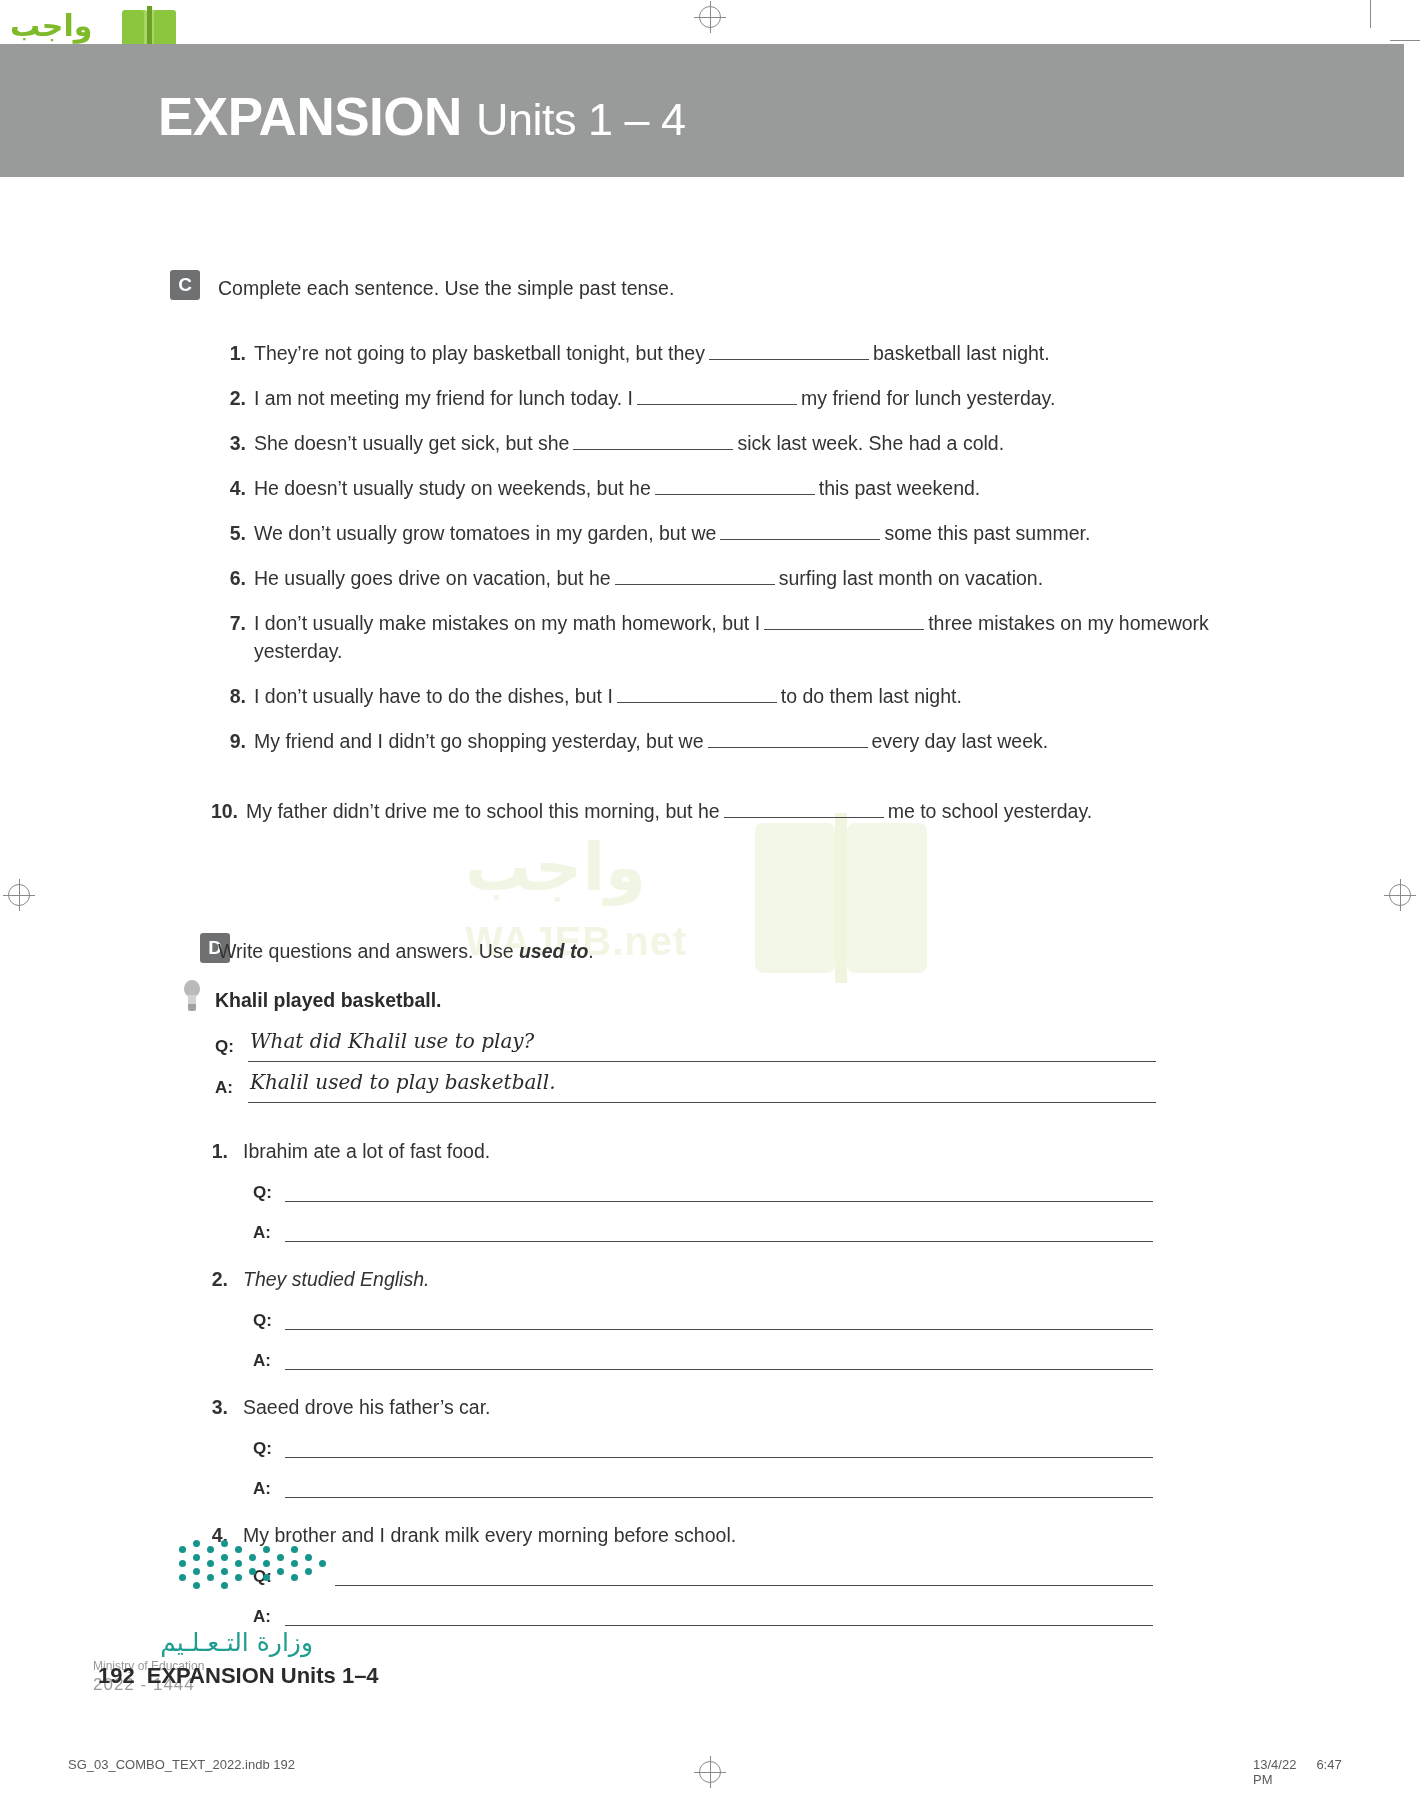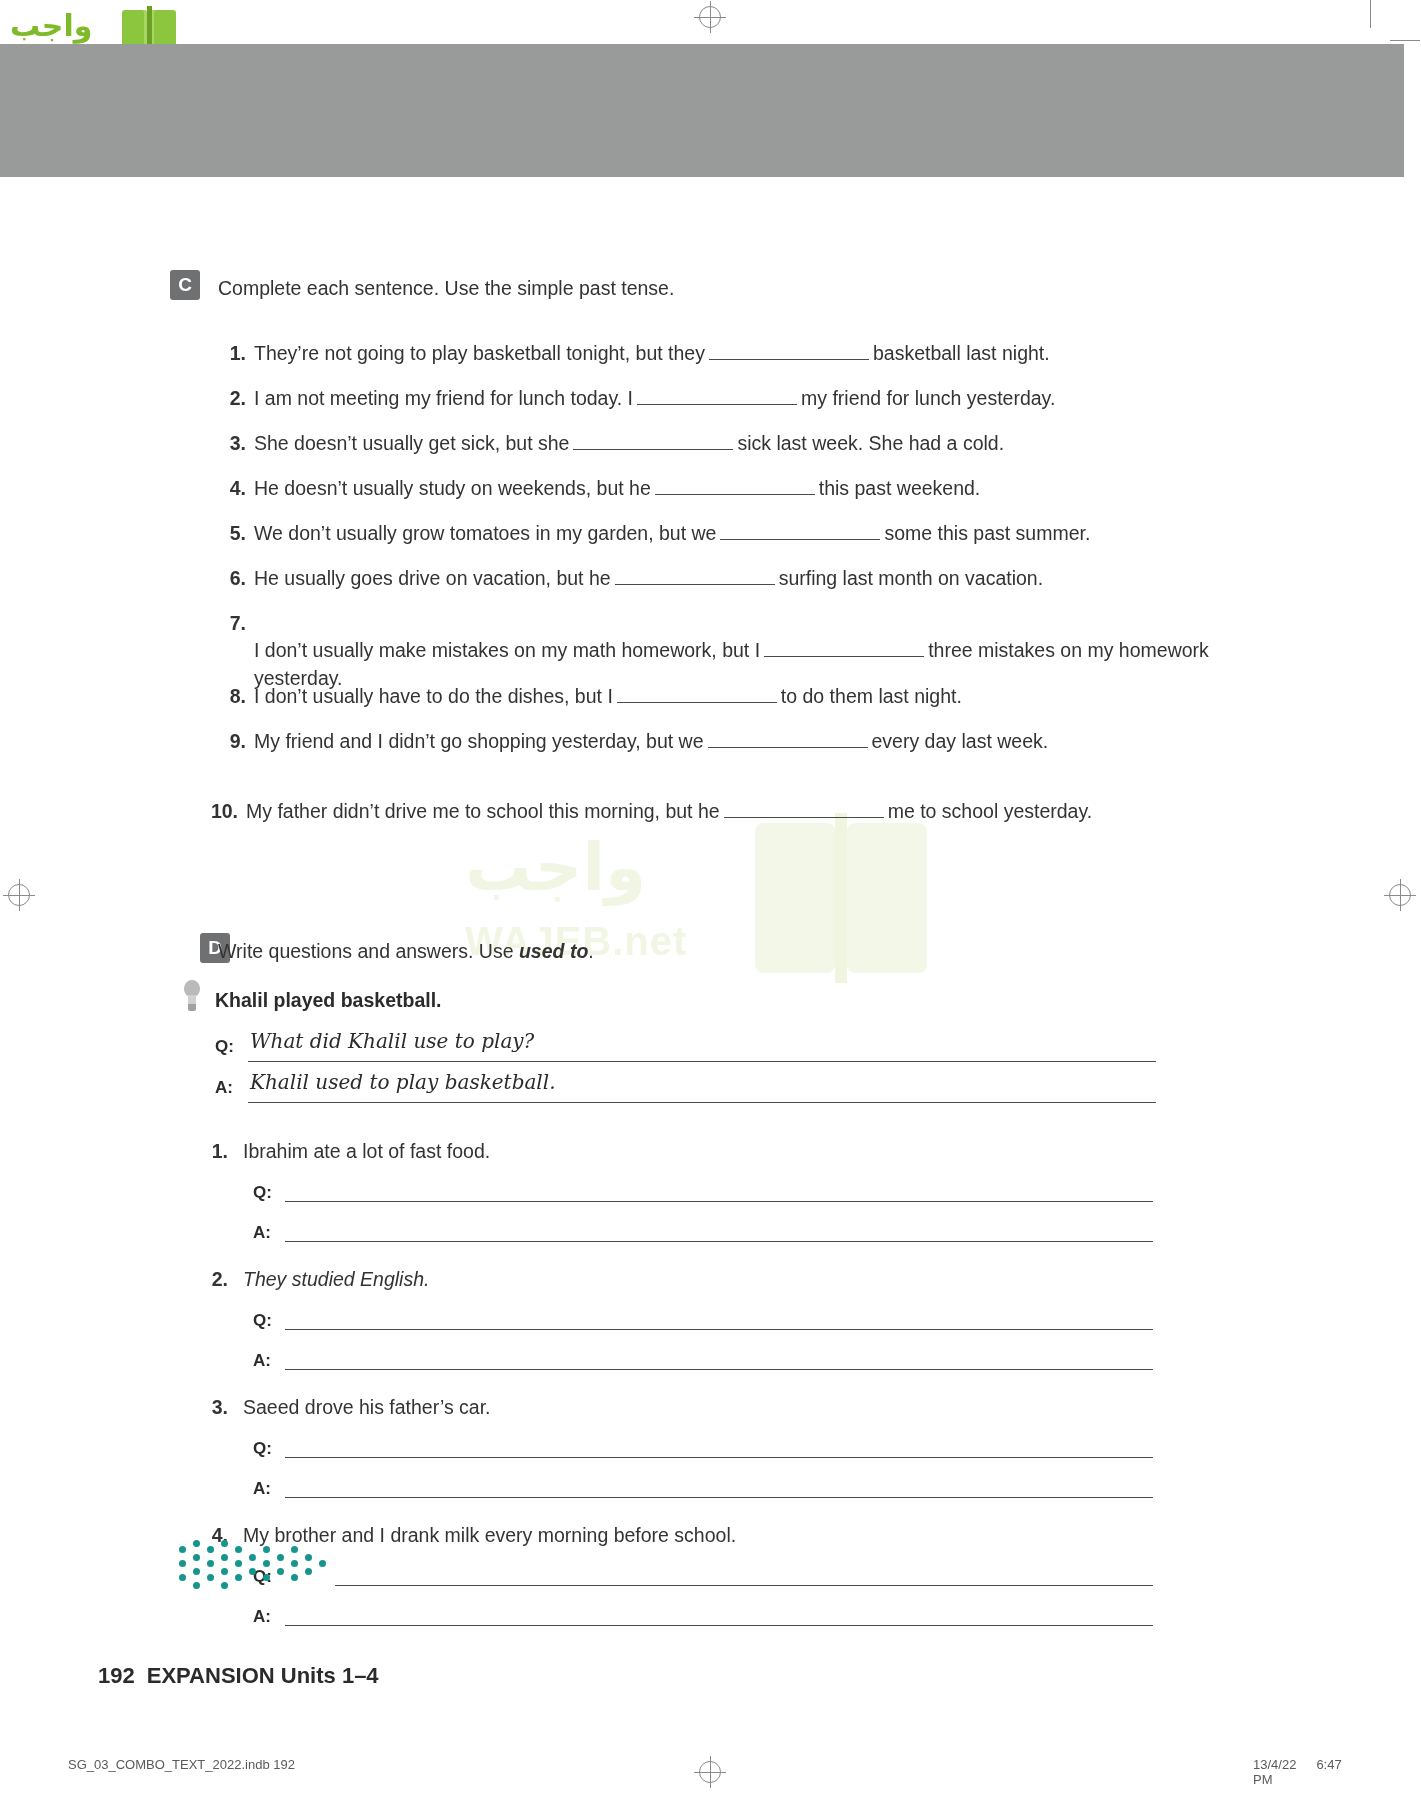--- a/index.html
+++ b/index.html
@@ -197,21 +197,21 @@
     position: absolute;
     font-weight: bold;
     text-align: right;
     width: 36px;
   }
   .q-text {
     position: absolute;
     left: 44px;
     white-space: nowrap;
   }
-  .q-text.wrap { white-space: normal; width: 1030px; margin-top: 27px; }
+  .q-text.wrap { white-space: normal; width: 1030px; }
   .blank {
     display: inline-block;
     border-bottom: 1.6px solid #4a4a4a;
     width: 160px;
     height: 17px;
     margin: 0 4px;
     vertical-align: baseline;
   }
 
   
@@ -354,20 +354,24 @@
     <div class="wb-ar">واجب</div>
     <div class="wb-en"><span>WAJEB</span><span class="net">.net</span></div>
     <div class="book-icon">
       <div class="bi-half bi-left"></div>
       <div class="bi-half bi-right"></div>
       <div class="bi-spine"></div>
     </div>
   </div>
 
   <div class="header-band"></div>
+  <div class="header-title">
+    <span>EXPANSION</span>
+    <span class="sub">Units 1 – 4</span>
+  </div>
 
   <div class="wm-center">
     <div class="wm-ar">واجب</div>
     <div class="wm-en"><span>WAJEB</span><span>.net</span></div>
     <div class="wm-book">
       <div class="h l"></div>
         <div class="sp"></div>
         <div class="h r"></div>
     </div>
   </div>
@@ -501,20 +505,25 @@
     <i style="left:102px; top:16px;"></i>
       <i style="left:102px; top:30px;"></i>
     <i style="left:116px; top:8px;"></i>
       <i style="left:116px; top:22px;"></i>
       <i style="left:116px; top:36px;"></i>
     <i style="left:130px; top:16px;"></i>
       <i style="left:130px; top:30px;"></i>
     <i style="left:144px; top:22px;"></i>
   </div>
 
+  <div class="moe-logo">
+    <div class="moe-ar">وزارة التـعـلـيم</div>
+    <div class="moe-en">Ministry of Education</div>
+    <div class="moe-year">2022 - 1444</div>
+  </div>
 
   <div class="page-footer">
     <span class="pnum">192</span><span>EXPANSION Units 1–4</span>
   </div>
 
   <div class="print-footer pf-left">SG_03_COMBO_TEXT_2022.indb   192</div>
   <div class="print-footer pf-right"><span>13/4/22</span><span class="time">6:47 PM</span></div>
 
 </div>
 

